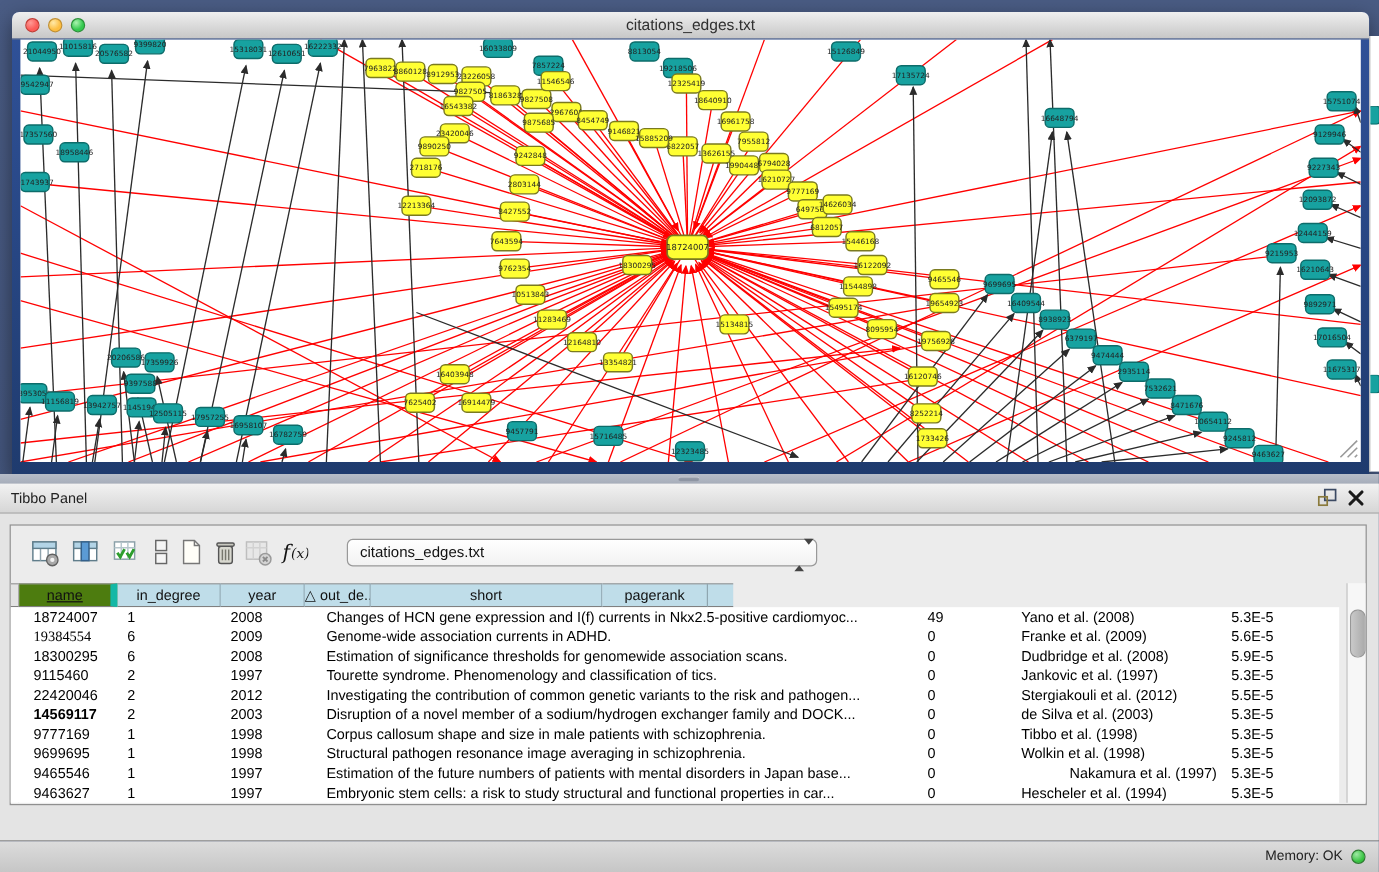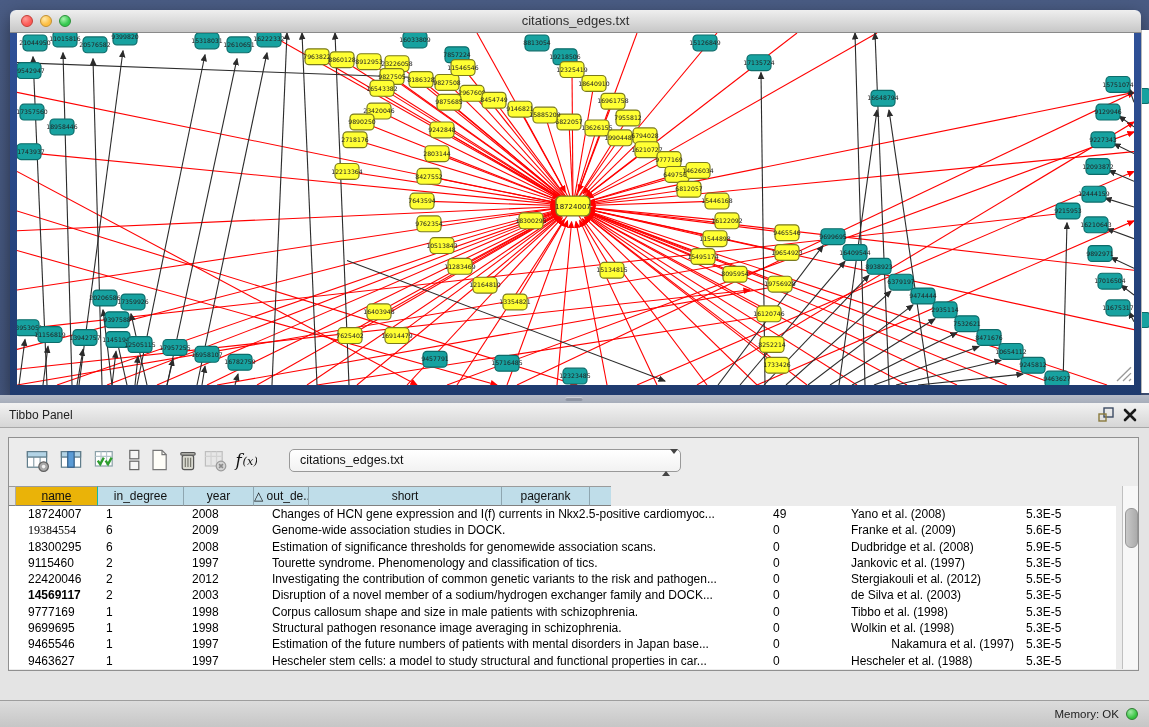--- a/index.html
+++ b/index.html
@@ -49,21 +49,21 @@
   .combo{position:absolute;left:280px;top:11px;width:392px;height:23px;background:linear-gradient(180deg,#ffffff,#f2f2f2);
     border:1px solid #999;border-radius:5px;box-sizing:border-box;}
   .combo-text{position:absolute;left:10px;top:0;height:21px;line-height:21px;font-size:12.5px;color:#111;}
   .combo-arrows{position:absolute;right:9px;top:4px;width:9px;height:13px;}
   .combo-arrows .up{width:0;height:0;border-left:4px solid transparent;border-right:4px solid transparent;border-bottom:5px solid #444;margin-bottom:3px;}
   .combo-arrows .dn{width:0;height:0;border-left:4px solid transparent;border-right:4px solid transparent;border-top:5px solid #444;}
 
   .grid-header{position:absolute;left:0;top:48px;height:20px;display:flex;font-size:12px;color:#111;}
   .hcell{box-sizing:border-box;border-right:1px solid #8FA6B0;border-top:1px solid #9b9b9b;border-bottom:1px solid #808080;
     background:#BFDDE9;text-align:center;line-height:18px;overflow:hidden;white-space:nowrap;}
-  .hcell.gray{background:#eab308;border-right:1px solid #14b8a6;text-decoration:underline;}
+  .hcell.gray{background:#4d7c0f;border-right:6px solid #14b8a6;text-decoration:underline;}
   .hcell.gutter{background:#E3E3E3;border-right:1px solid #ABABAB;}
   .hcell.filler{background:#BFDDE9;border-right:none;}
   .rows{position:absolute;left:0;top:68px;width:1107px;height:163px;background:#fff;overflow:hidden;}
   .gutter-col{position:absolute;left:0;top:68px;width:7px;height:163px;background:#E6E6E6;border-right:1px solid #C4C4C4;box-sizing:border-box;}
   .trow{display:flex;height:16.3px;line-height:16.3px;font-size:12px;color:#000;white-space:nowrap;}
   .tcell{box-sizing:border-box;overflow:hidden;padding-left:7px;}
   .vscroll{position:absolute;right:0;top:48px;width:16px;height:183px;background:#F7F7F7;border-left:1px solid #C0C0C0;box-sizing:border-box;}
   .vthumb{position:absolute;left:2px;top:22px;width:11px;height:38px;border-radius:6px;background:linear-gradient(90deg,#c9c9c9,#ababab);border:1px solid #979797;}
 
   .tabs{position:absolute;left:424px;top:271px;height:21px;display:flex;border:1px solid #9a9a9a;border-radius:5px;overflow:hidden;
@@ -817,21 +817,21 @@
             <div class="tcell" style="width: 70px; text-align: left; padding-left: 8px;">2008</div>
             <div class="tcell" style="width: 512px; text-align: left; padding-left: 18px;">Changes of HCN gene expression and I(f) currents in Nkx2.5-positive cardiomyoc...</div>
             <div class="tcell" style="width: 55px; text-align: left; padding-left: 7px;">49</div>
             <div class="tcell" style="width: 193px; text-align: left; padding-left: 30px;">Yano et al. (2008)</div>
             <div class="tcell" style="width: 88px; text-align: left; padding-left: 12px;">5.3E-5</div>
           </div>
           <div class="trow">
             <div class="tcell" style="width: 82px; text-align: left; padding-left: 12px; margin-left: 7px; font-family: Liberation Serif, serif;">19384554</div>
             <div class="tcell" style="width: 86px; text-align: left; padding-left: 8px;">6</div>
             <div class="tcell" style="width: 70px; text-align: left; padding-left: 8px;">2009</div>
-            <div class="tcell" style="width: 512px; text-align: left; padding-left: 18px;">Genome-wide association studies in DOCK.</div>
+            <div class="tcell" style="width: 512px; text-align: left; padding-left: 18px;">Genome-wide association currents in ADHD.</div>
             <div class="tcell" style="width: 55px; text-align: left; padding-left: 7px;">0</div>
             <div class="tcell" style="width: 193px; text-align: left; padding-left: 30px;">Franke et al. (2009)</div>
             <div class="tcell" style="width: 88px; text-align: left; padding-left: 12px;">5.6E-5</div>
           </div>
           <div class="trow">
             <div class="tcell" style="width: 82px; text-align: left; padding-left: 12px; margin-left: 7px;">18300295</div>
             <div class="tcell" style="width: 86px; text-align: left; padding-left: 8px;">6</div>
             <div class="tcell" style="width: 70px; text-align: left; padding-left: 8px;">2008</div>
             <div class="tcell" style="width: 512px; text-align: left; padding-left: 18px;">Estimation of significance thresholds for genomewide association scans.</div>
             <div class="tcell" style="width: 55px; text-align: left; padding-left: 7px;">0</div>
@@ -889,23 +889,23 @@
             <div class="tcell" style="width: 70px; text-align: left; padding-left: 8px;">1997</div>
             <div class="tcell" style="width: 512px; text-align: left; padding-left: 18px;">Estimation of the future numbers of patients with mental disorders in Japan base...</div>
             <div class="tcell" style="width: 55px; text-align: left; padding-left: 7px;">0</div>
             <div class="tcell" style="width: 193px; text-align: right; padding-left: 30px;">Nakamura et al. (1997)</div>
             <div class="tcell" style="width: 88px; text-align: left; padding-left: 12px;">5.3E-5</div>
           </div>
           <div class="trow">
             <div class="tcell" style="width: 82px; text-align: left; padding-left: 12px; margin-left: 7px;">9463627</div>
             <div class="tcell" style="width: 86px; text-align: left; padding-left: 8px;">1</div>
             <div class="tcell" style="width: 70px; text-align: left; padding-left: 8px;">1997</div>
-            <div class="tcell" style="width: 512px; text-align: left; padding-left: 18px;">Hescheler stem cells: a model to study structural and functional properties in car...</div>
+            <div class="tcell" style="width: 512px; text-align: left; padding-left: 18px;">Embryonic stem cells: a risk to study structural and functional properties in car...</div>
             <div class="tcell" style="width: 55px; text-align: left; padding-left: 7px;">0</div>
-            <div class="tcell" style="width: 193px; text-align: left; padding-left: 30px;">Hescheler et al. (1988)</div>
+            <div class="tcell" style="width: 193px; text-align: left; padding-left: 30px;">Hescheler et al. (1994)</div>
             <div class="tcell" style="width: 88px; text-align: left; padding-left: 12px;">5.3E-5</div>
           </div>
         </div>
       <div class="vscroll">
         <div class="vthumb"></div>
       </div>
       <div class="tabs" id="tabs">
           <div class="tab selected">Node Table</div>
           <div class="tab">Edge Table</div>
           <div class="tab">Network Table</div>

